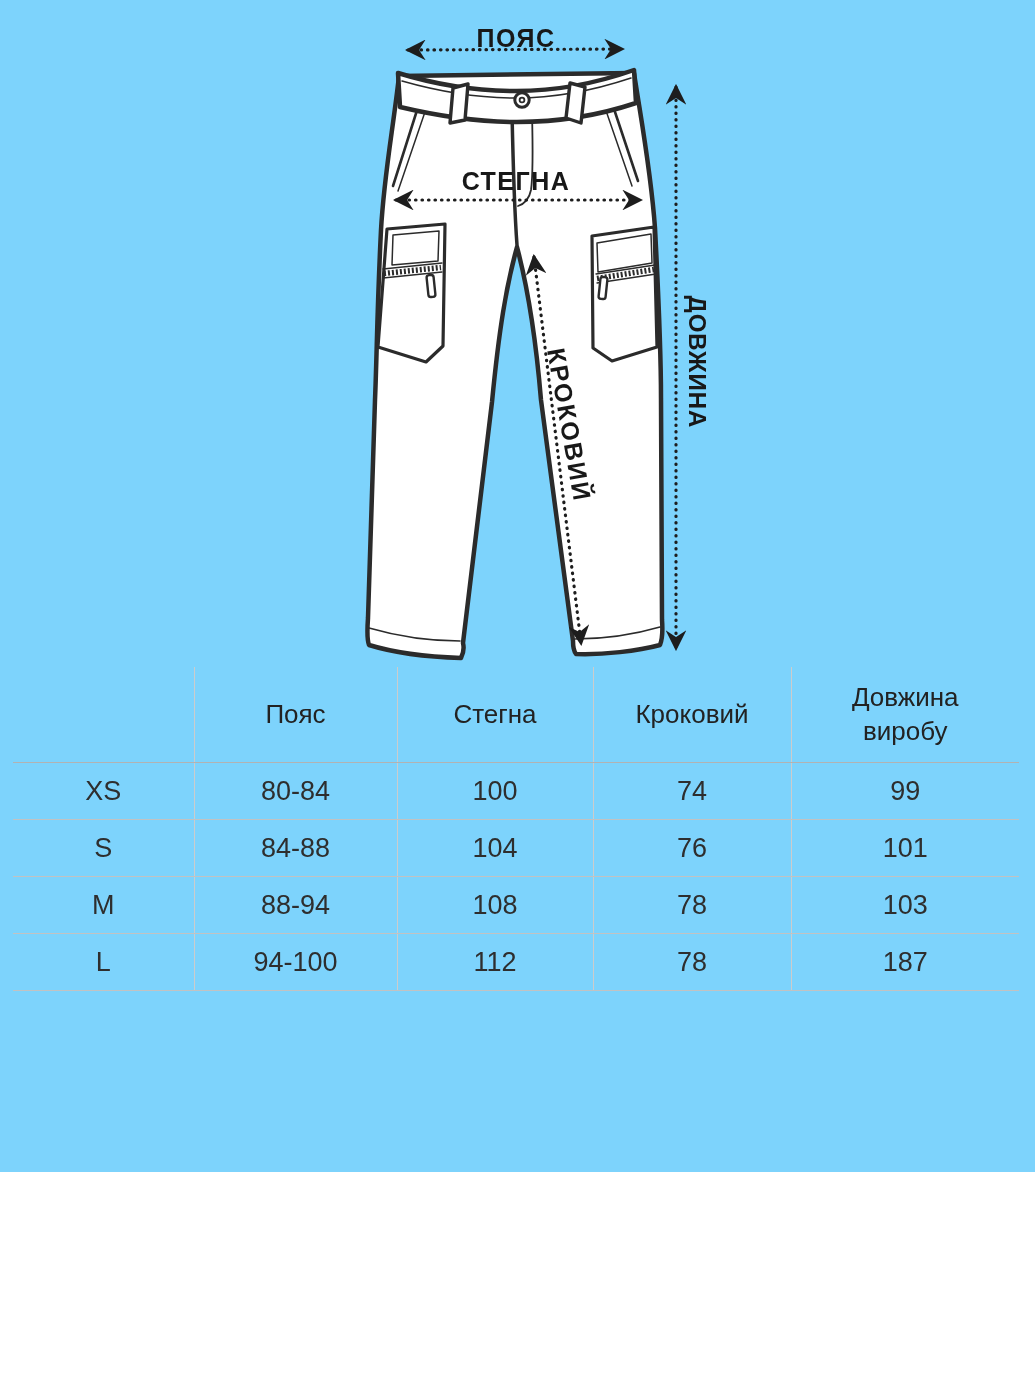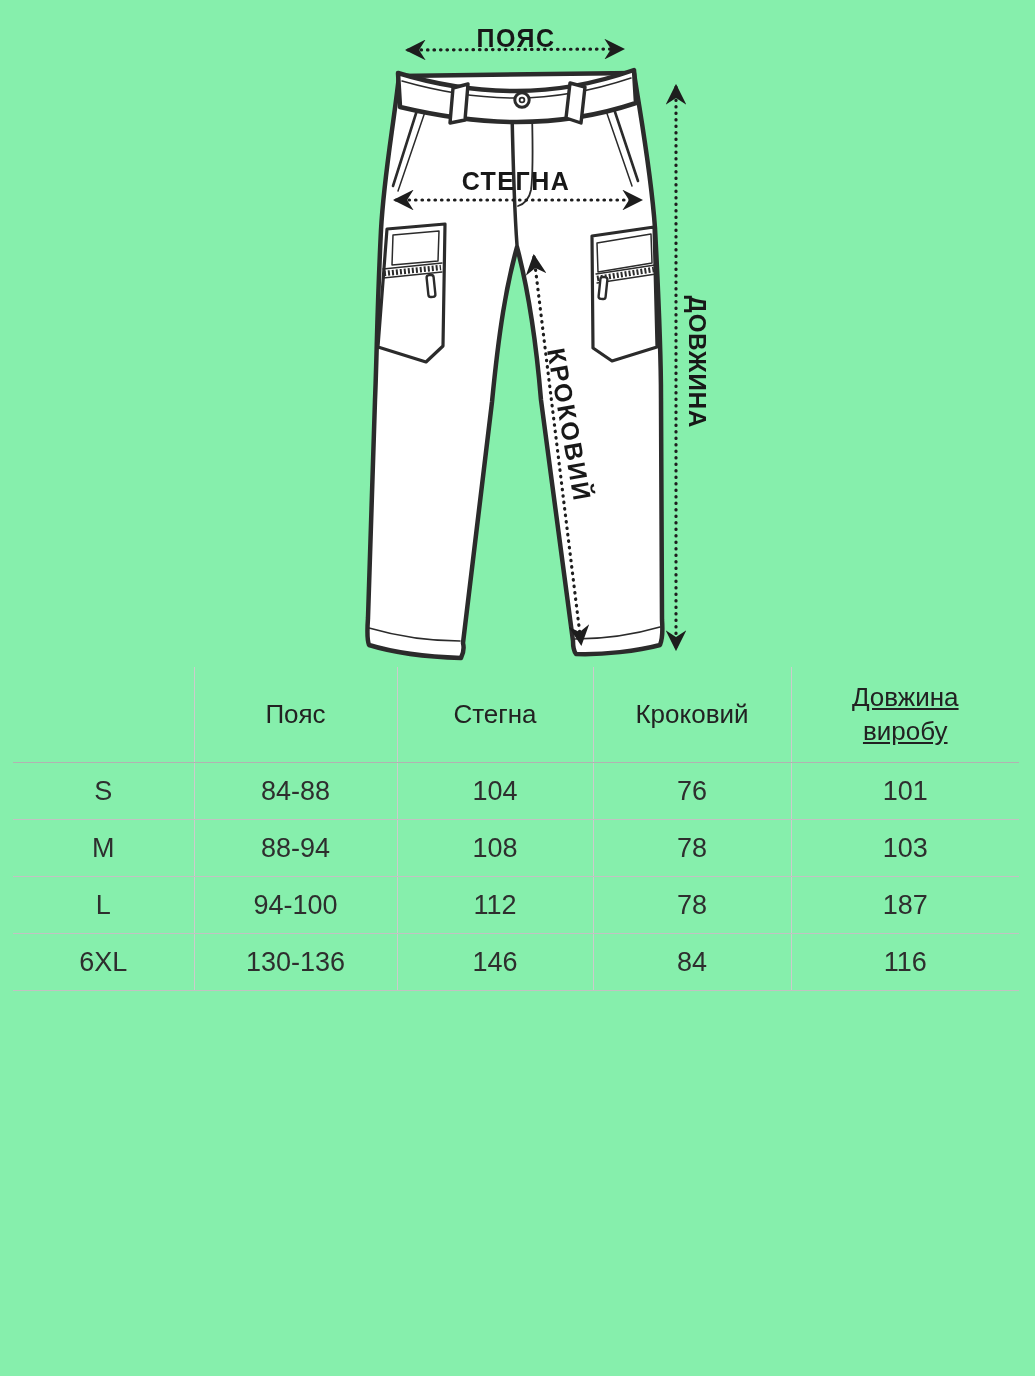--- a/index.html
+++ b/index.html
@@ -1,37 +1,37 @@
 <!DOCTYPE html>
 <html><head>
 <meta charset="utf-8">
 <style>
   html,body{margin:0;padding:0;background:#ffffff;}
-  #stage{position:relative;width:1035px;height:1376px;background:#86efac;overflow:hidden;
+  #stage{position:relative;width:1035px;height:1172px;background:#7dd3fc;overflow:hidden;
          font-family:"Liberation Sans",sans-serif;}
   
   .lbl{position:absolute;font-weight:bold;color:#181818;white-space:nowrap;}
   #lbl-waist {left:516px;top:38px; transform:translate(-50%,-50%);font-size:25px;letter-spacing:1.5px;}
   #lbl-hips  {left:516px;top:181px;transform:translate(-50%,-50%);font-size:25px;letter-spacing:1.5px;}
   #lbl-length{left:697px;top:362px;transform:translate(-50%,-50%) rotate(90deg);font-size:24px;letter-spacing:1px;}
   #lbl-inseam{left:569px;top:425px;transform:translate(-50%,-50%) rotate(80deg);font-size:25px;letter-spacing:2px;}
   
   #size-table{position:absolute;top:667px;left:13px;width:1006px;border-collapse:collapse;
               table-layout:fixed;color:#2e2e2e;}
   #size-table col.c1{width:181px;}
   #size-table col.c2{width:203px;}
   #size-table col.c3{width:196px;}
   #size-table col.c4{width:198px;}
   #size-table col.c5{width:228px;}
   #size-table th{height:95px;font-size:26px;font-weight:400;color:#222;
                  border-bottom:1px solid #b2b2b2;vertical-align:middle;text-align:center;padding:0;}
   #size-table td{height:56px;font-size:27px;font-weight:400;text-align:center;vertical-align:middle;
                  border-bottom:1px solid #c2c2c2;padding:0;}
   #size-table th + th, #size-table td + td{border-left:1px solid #cccccc;}
-  #size-table th .wrap{width:155px;margin:5px auto;line-height:1.3;text-decoration:underline;}
+  #size-table th .wrap{width:155px;margin:5px auto;line-height:1.3;}
   
   #pants-svg{position:absolute;left:0;top:0;}
 </style>
 </head>
 <body>
 
 <div id="stage">
 
   <svg id="pants-svg" width="1035" height="665" viewBox="0 0 1035 665">
     <defs>
@@ -139,43 +139,43 @@
         <th>Пояс</th>
         <th>Стегна</th>
         <th>Кроковий</th>
         <th>
             <div class="wrap">Довжина виробу</div>
           </th>
       </tr>
     </thead>
     <tbody id="size-table-body">
         <tr>
+          <td>XS</td>
+          <td>80-84</td>
+          <td>100</td>
+          <td>74</td>
+          <td>99</td>
+        </tr>
+        <tr>
           <td>S</td>
           <td>84-88</td>
           <td>104</td>
           <td>76</td>
           <td>101</td>
         </tr>
         <tr>
           <td>M</td>
           <td>88-94</td>
           <td>108</td>
           <td>78</td>
           <td>103</td>
         </tr>
         <tr>
           <td>L</td>
           <td>94-100</td>
           <td>112</td>
           <td>78</td>
           <td>187</td>
         </tr>
-        <tr>
-          <td>6XL</td>
-          <td>130-136</td>
-          <td>146</td>
-          <td>84</td>
-          <td>116</td>
-        </tr>
       </tbody>
   </table>
 
 </div>
 
 </body></html>

